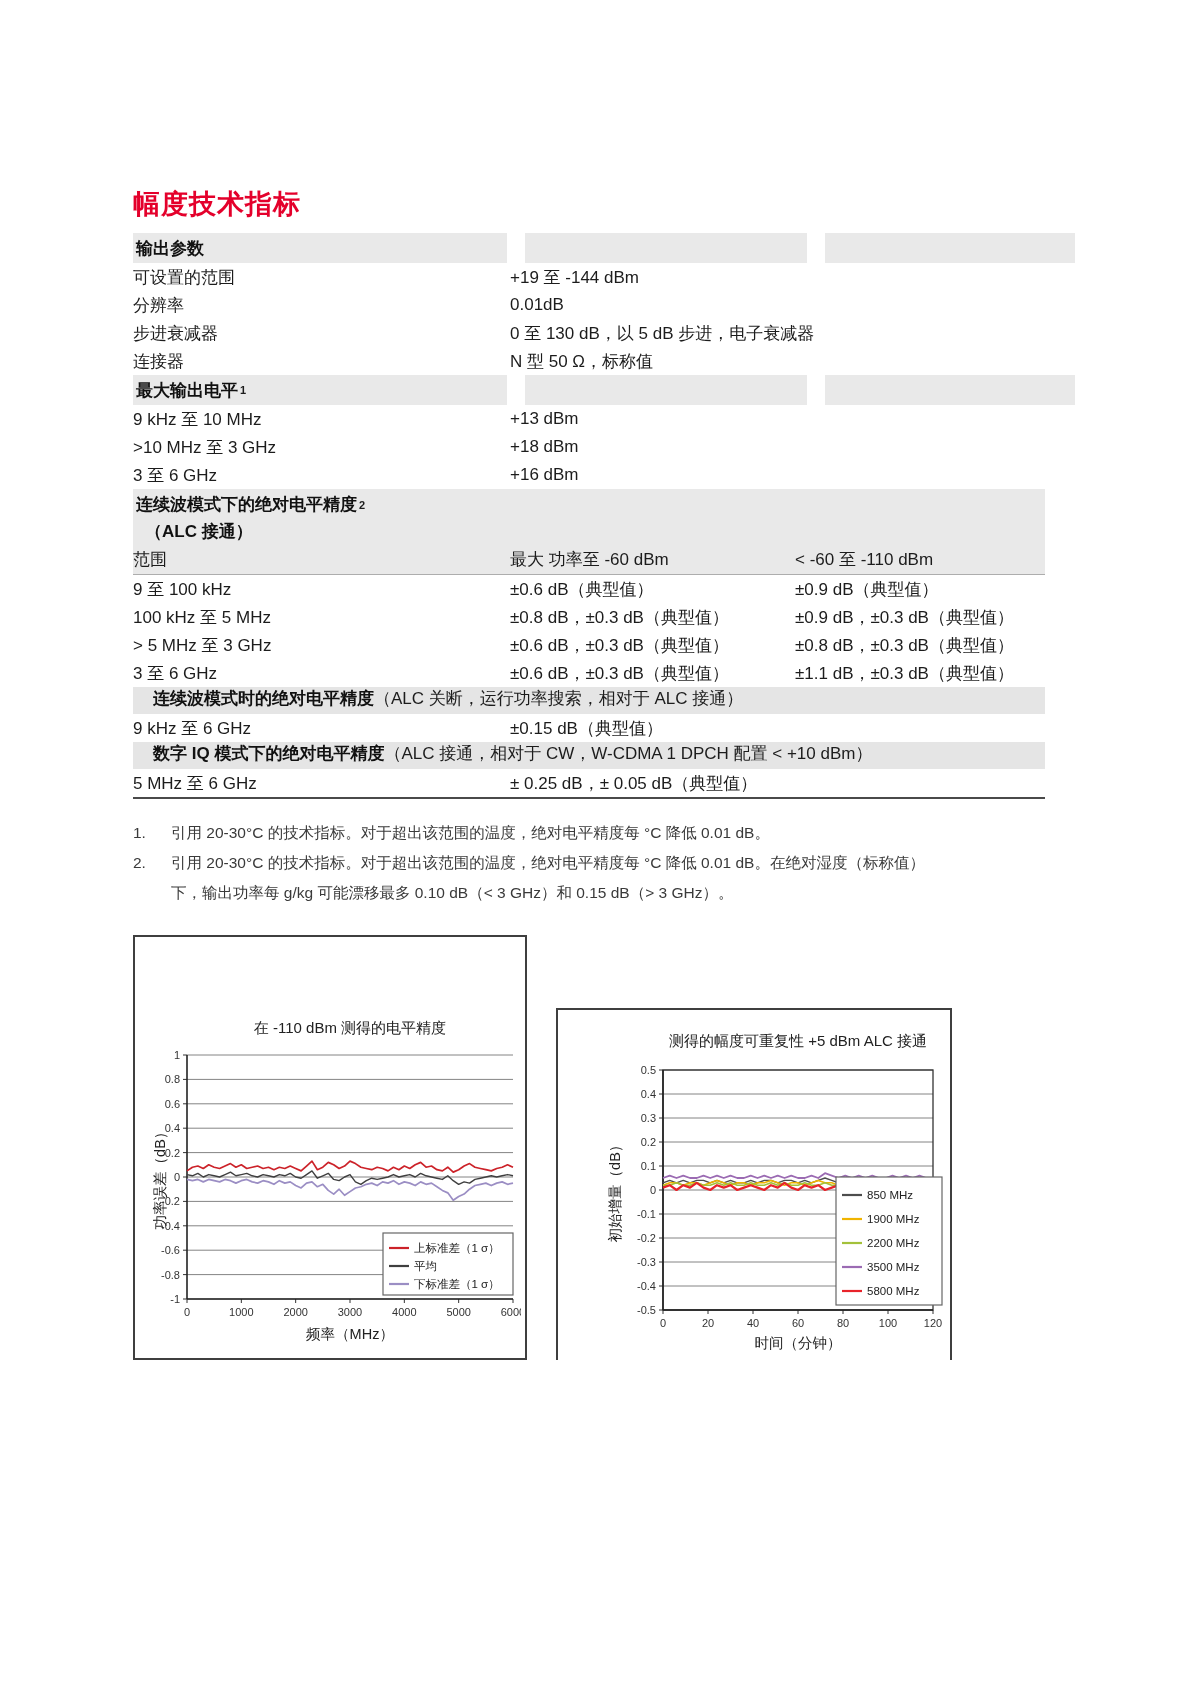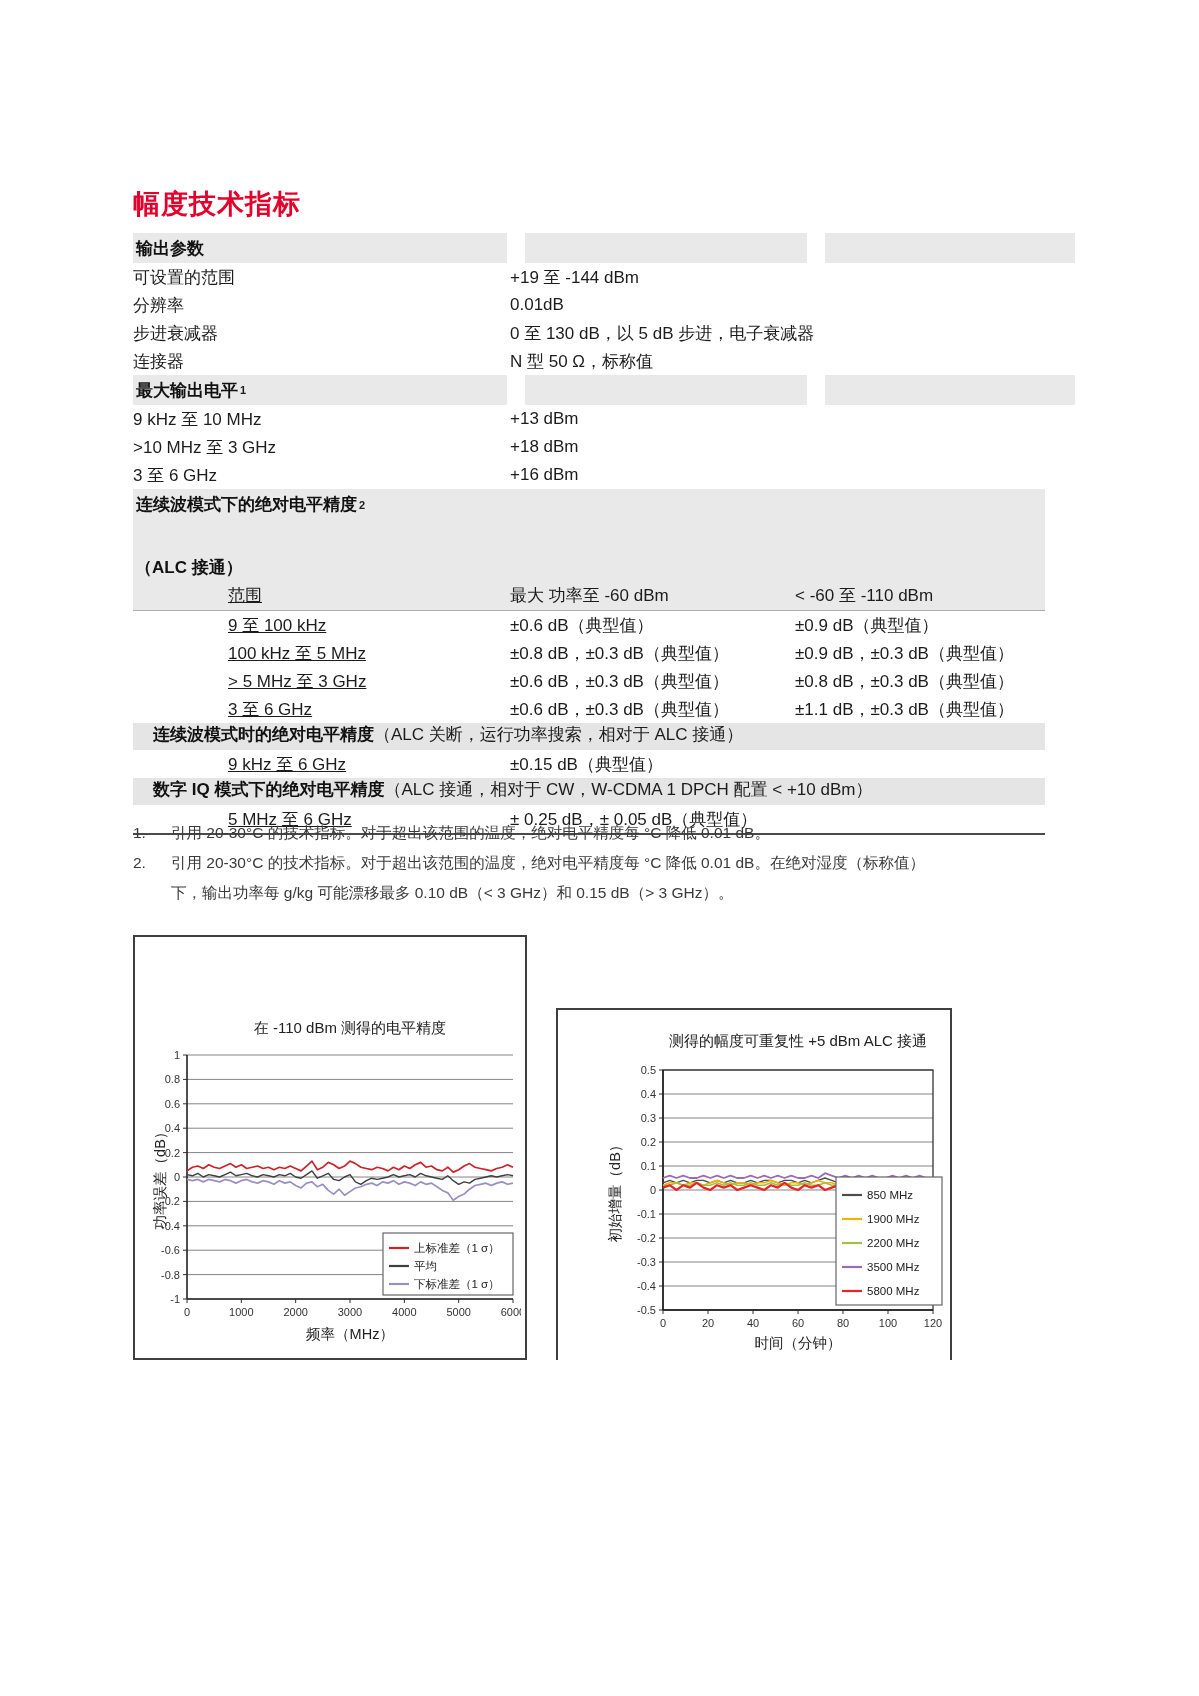--- a/index.html
+++ b/index.html
@@ -8,23 +8,23 @@
   .doc-title{position:absolute;left:133px;top:186px;margin:0;font-size:27px;font-weight:700;color:#e4002b;letter-spacing:1px;}
   .spec-table{position:absolute;left:133px;top:233px;width:912px;font-size:17px;border-bottom:2px solid #4a4a4a;}
   .b{font-weight:700;color:#111;}
   .row{display:grid;grid-template-columns:377px 285px 250px;align-items:center;height:28px;}
   .row>div{white-space:nowrap;}
   .hrow{display:grid;grid-template-columns:374px 282px 250px;gap:18px;height:30px;}
   .hrow .hc{background:#e9e9e9;height:100%;display:flex;align-items:center;padding-left:3px;box-sizing:border-box;}
   .hrow-merged{background:#e5e5e5;height:27px;display:flex;align-items:flex-start;padding-left:20px;white-space:nowrap;}
   .block3{background:#e9e9e9;border-bottom:1px solid #adadad;padding-top:2px;}
   .b3l1{height:27px;display:flex;align-items:center;padding-left:3px;text-align:center;}
-  .b3l2{height:26px;display:flex;align-items:center;padding-left:2px;margin-top:36px;}
+  .b3l2{height:26px;display:flex;align-items:center;padding-left:12px;}
   .subrow{display:grid;grid-template-columns:377px 285px 250px;align-items:center;height:30px;}
-  .indent{padding-left:95px;box-sizing:border-box;text-decoration:underline;}
+  .indent{box-sizing:border-box;}
   sup{font-size:11px;vertical-align:super;margin-left:2px;font-weight:700;}
   .footnotes{position:absolute;left:133px;top:818px;width:930px;font-size:15.5px;color:#3a3a3a;}
   .fn{display:grid;grid-template-columns:38px auto;line-height:30px;}
   .chart-box{position:absolute;background:#fff;border:2px solid #3f3f3f;}
   .chart-left{left:133px;top:935px;width:390px;height:421px;}
   .chart-right{left:556px;top:1008px;width:392px;height:352px;}
   svg{display:block;}
   svg text{font-family:"Liberation Sans","DejaVu Sans",sans-serif;}
   .caption{position:absolute;left:556px;top:1370px;width:490px;font-size:17px;line-height:30px;color:#3a3a3a;}
   .footer-rule{position:absolute;left:133px;top:1502px;width:912px;height:2px;background:#b7b7b7;}

